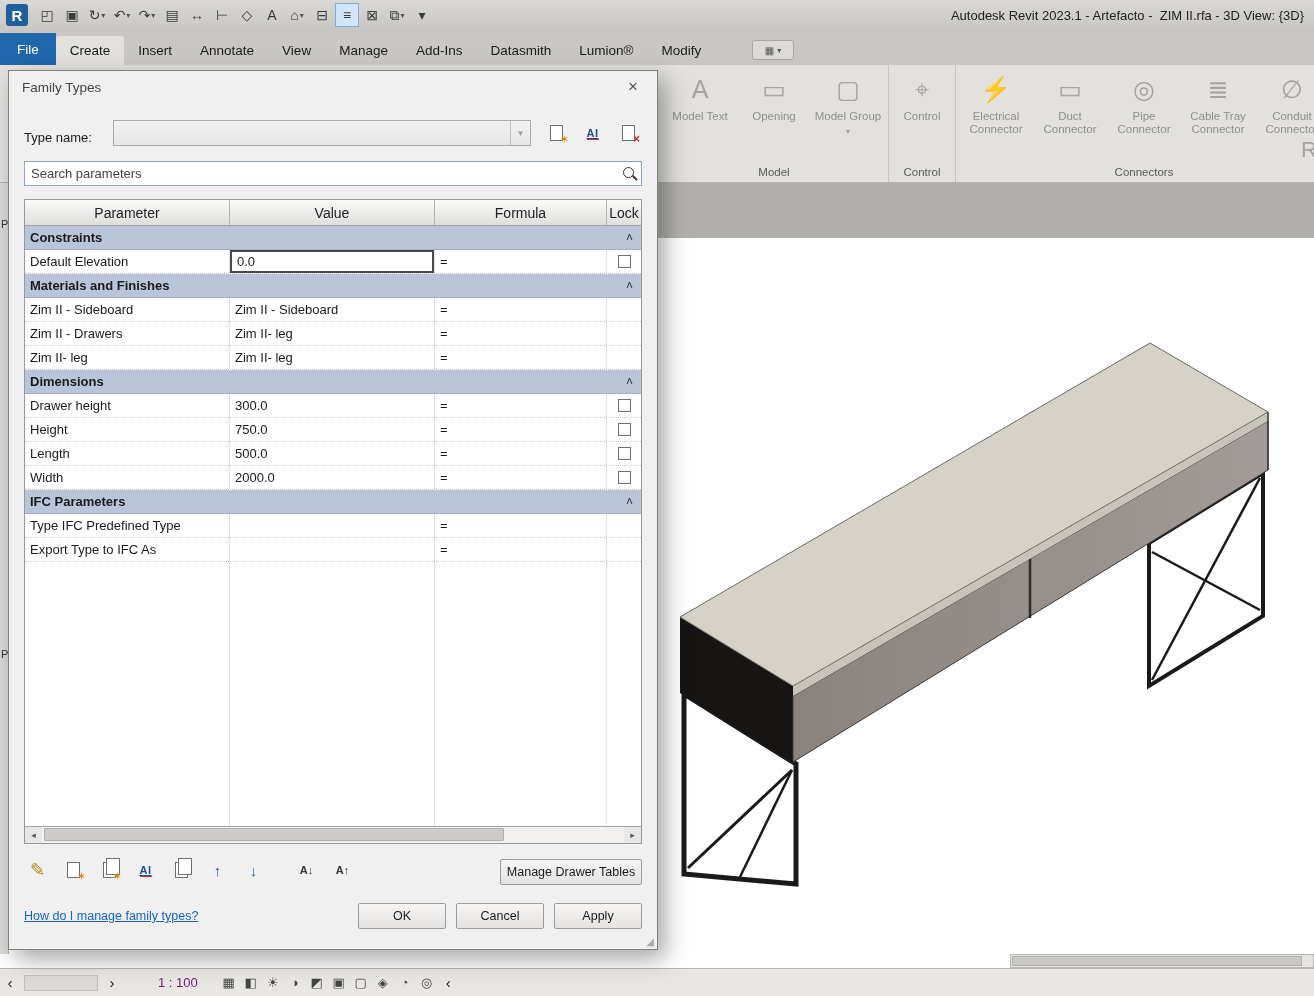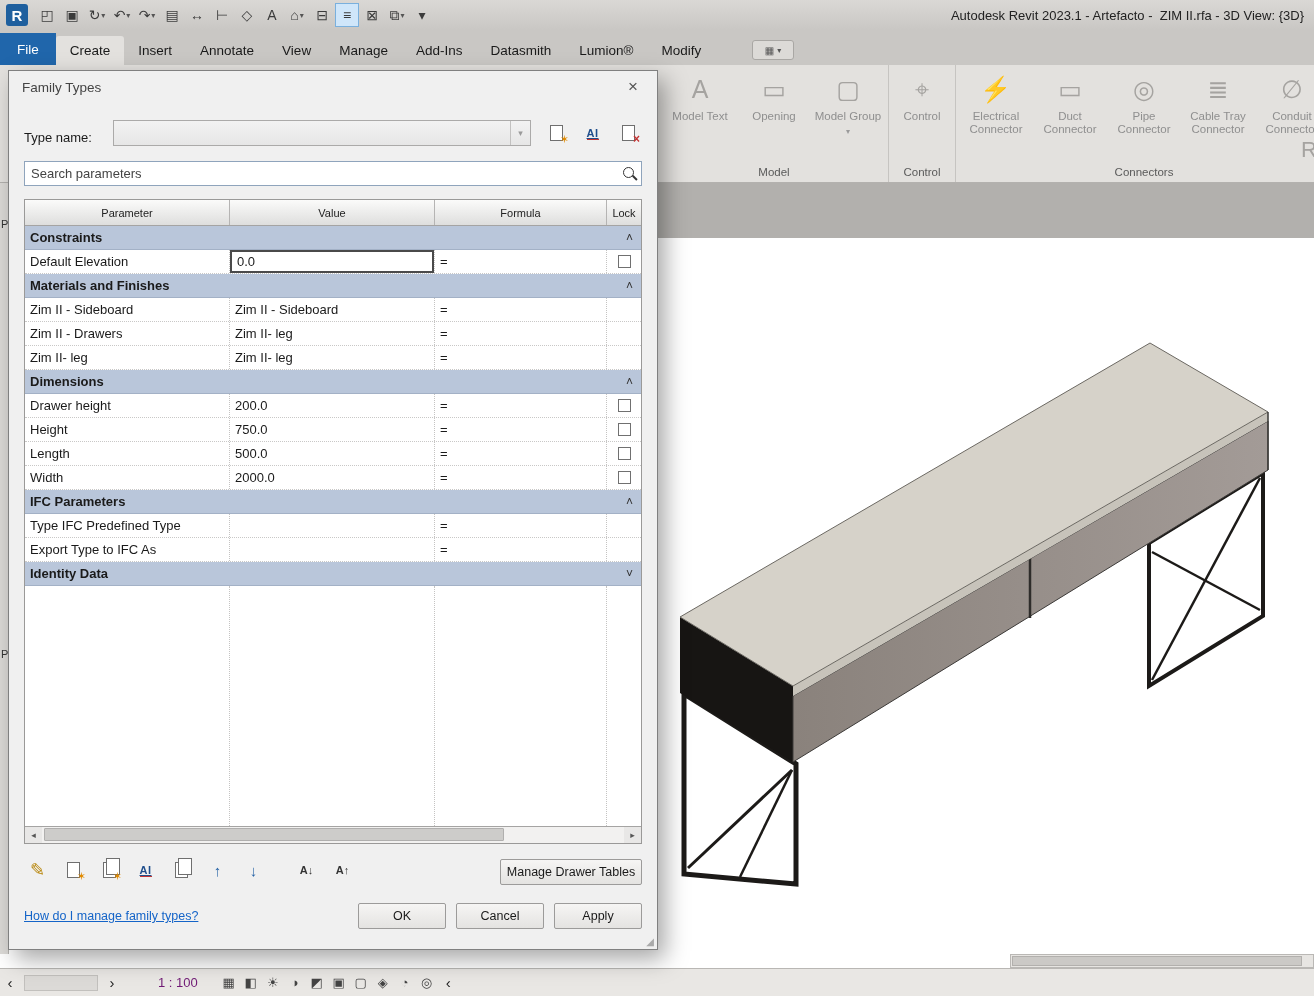--- a/index.html
+++ b/index.html
@@ -106,21 +106,21 @@
   .mag::before { content:""; position:absolute; left:4px; top:5px; width:9px; height:9px;
                  border:1.5px solid #333; border-radius:50%; }
   .mag::after { content:""; position:absolute; left:13px; top:15px; width:6px; height:1.5px;
                 background:#333; transform:rotate(45deg); }
 
   .ftable { position:absolute; left:15px; top:128px; width:618px; border:1px solid #9a9998; background:#fff; }
   .tbody { height:626px; display:flex; flex-direction:column; overflow:hidden; }
   .thead { display:grid; grid-template-columns:205px 205px 172px 34px; height:26px; flex:none;
            background:linear-gradient(#fbfbfa,#dededd); border-bottom:1px solid #a5a4a3; }
   .thead .hc { display:flex; align-items:center; justify-content:center; border-right:1px solid #b5b4b3;
-               font-size:11px; color:#222; }
+               font-size:14px; color:#222; }
   .thead .hc:last-child { border-right:none; }
   .shead { display:flex; align-items:center; height:24px; flex:none; background:#b9c6da;
            border-bottom:1px solid #a3b1c6; padding:8px 5px; font-weight:bold; font-size:13px; position:relative; }
   .shead .chev { position:absolute; right:8px; font-size:12px; color:#333; font-weight:normal; }
   .trow { display:grid; grid-template-columns:205px 205px 172px 34px; height:24px; flex:none;
           border-bottom:1px dotted #c9c8c7; }
   .trow .c { display:flex; align-items:center; padding:0 5px; border-right:1px dotted #c4c3c2;
              font-size:13px; overflow:hidden; white-space:nowrap; }
   .trow .c.lockc { justify-content:center; padding:0; border-right:none; }
   .trow .c.vcell { padding:0; }
@@ -384,21 +384,21 @@
             <div class="c">=</div>
             <div class="c lockc"></div>
           </div>
           <div class="shead">
             <span>Dimensions</span>
             <span class="chev">˄</span>
           </div>
           <div class="trow">
             <div class="c">Drawer height</div>
             <div class="c vcell">
-              <div class="vbox">200.0</div>
+              <div class="vbox">300.0</div>
             </div>
             <div class="c">=</div>
             <div class="c lockc">
               <span class="cb"></span>
             </div>
           </div>
           <div class="trow">
             <div class="c">Height</div>
             <div class="c vcell">
               <div class="vbox">750.0</div>
@@ -440,24 +440,20 @@
             <div class="c">=</div>
             <div class="c lockc"></div>
           </div>
           <div class="trow">
             <div class="c">Export Type to IFC As</div>
             <div class="c vcell">
               <div class="vbox"></div>
             </div>
             <div class="c">=</div>
             <div class="c lockc"></div>
-          </div>
-          <div class="shead">
-            <span>Identity Data</span>
-            <span class="chev">˅</span>
           </div>
           <div class="tfill">
             <div></div>
             <div></div>
             <div></div>
             <div></div>
           </div>
         </div>
       <div class="hscroll">
         <div class="hs-arrow">◂</div>

